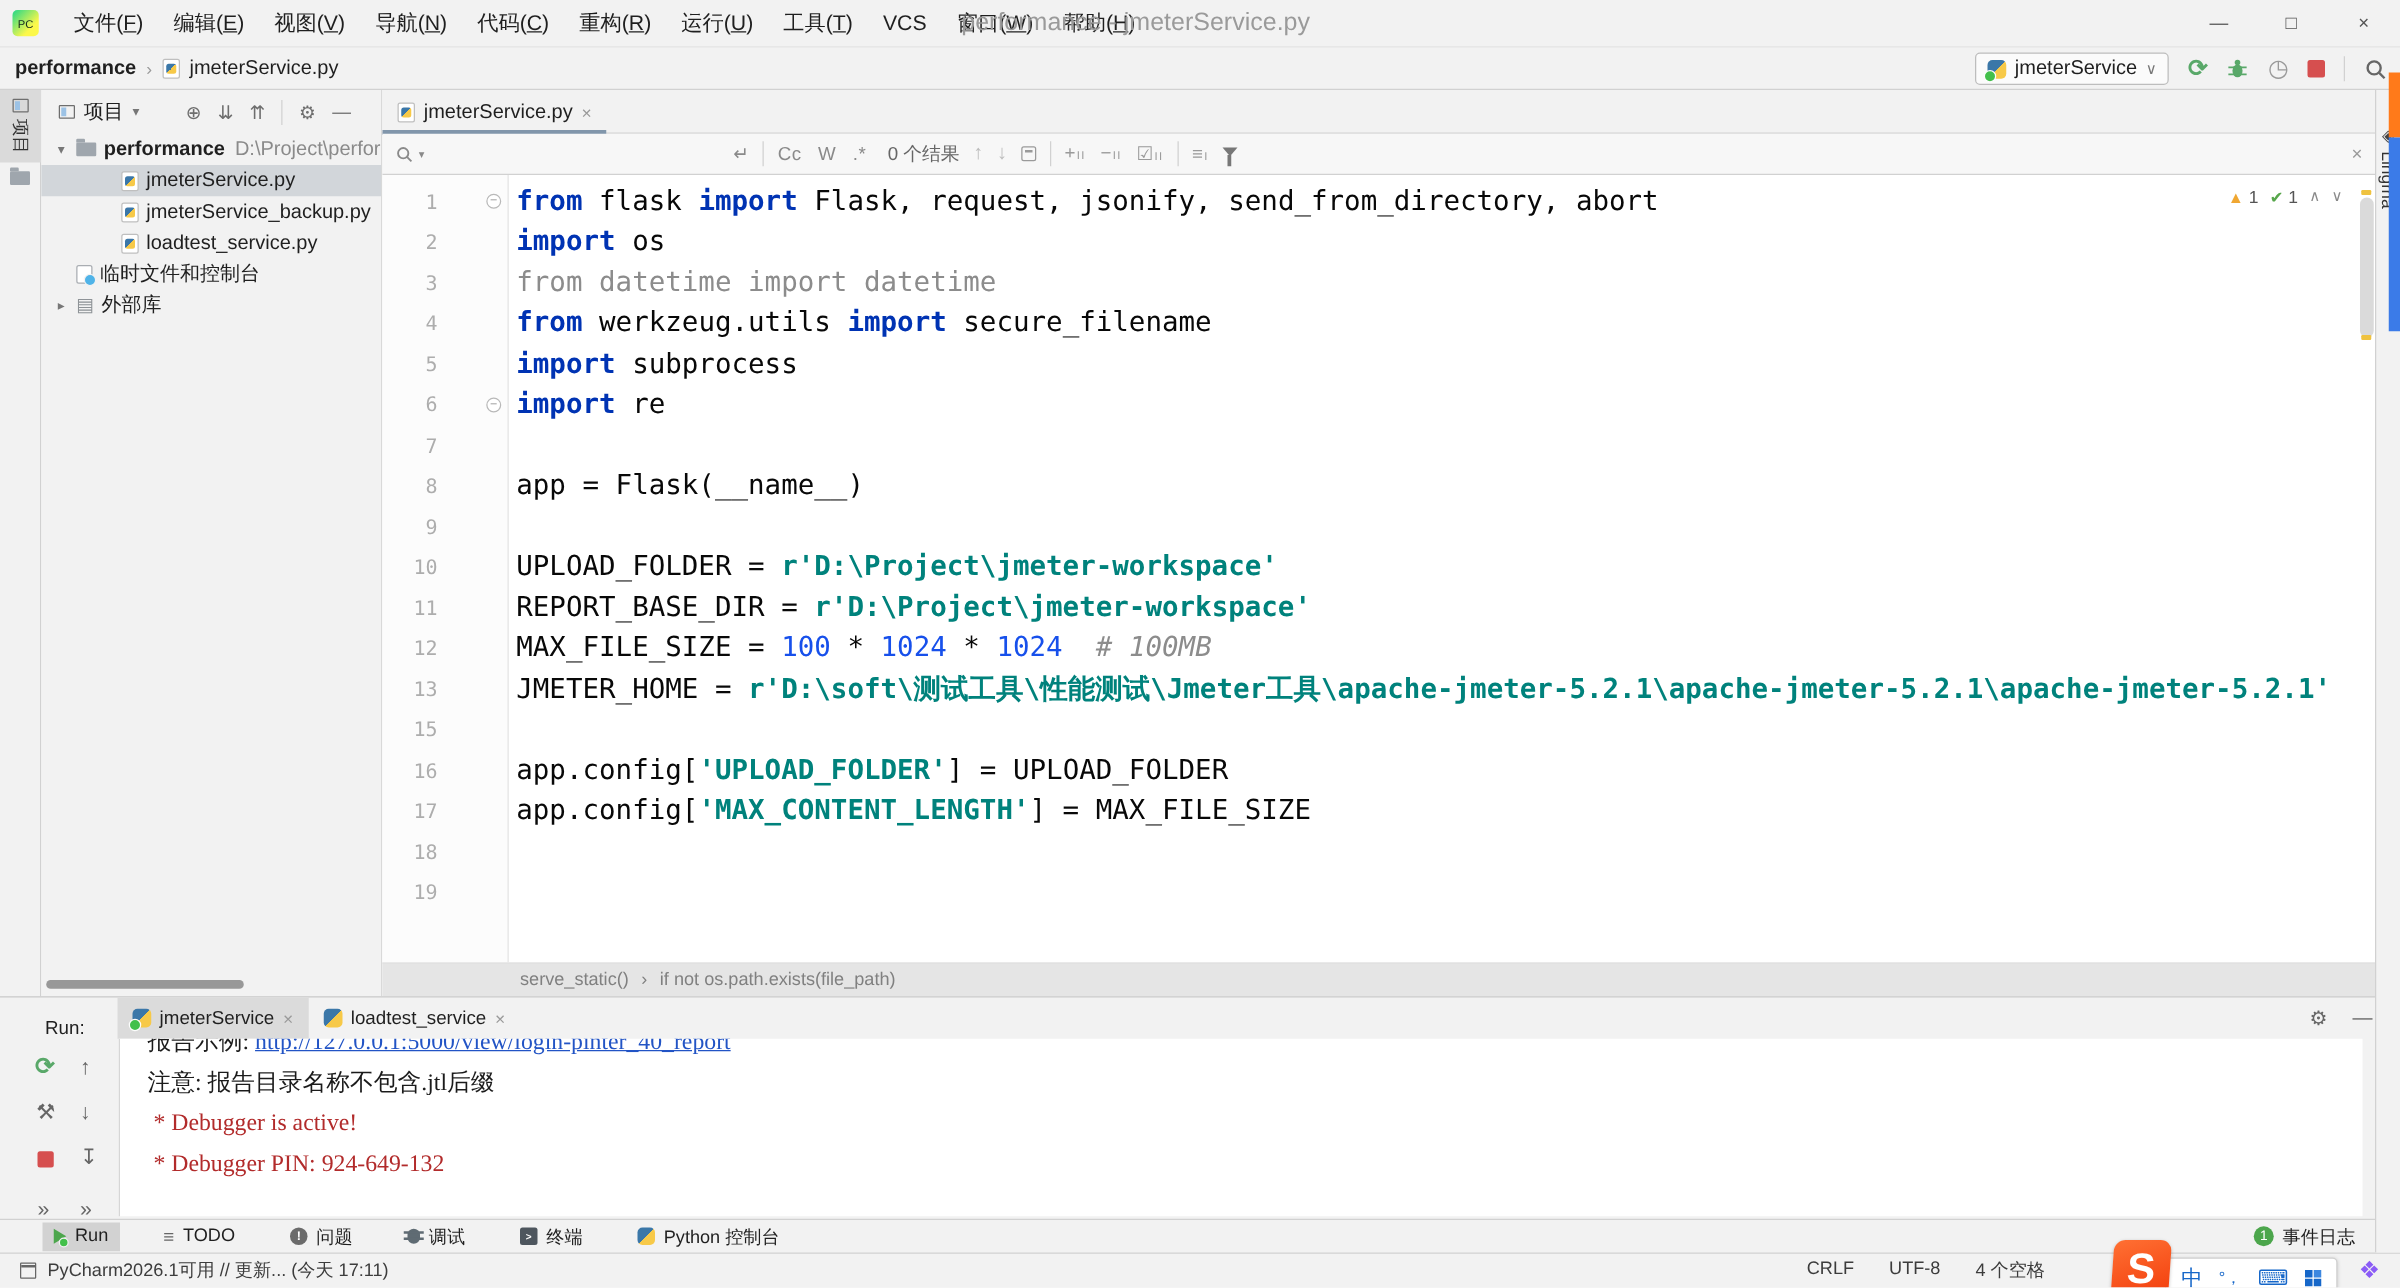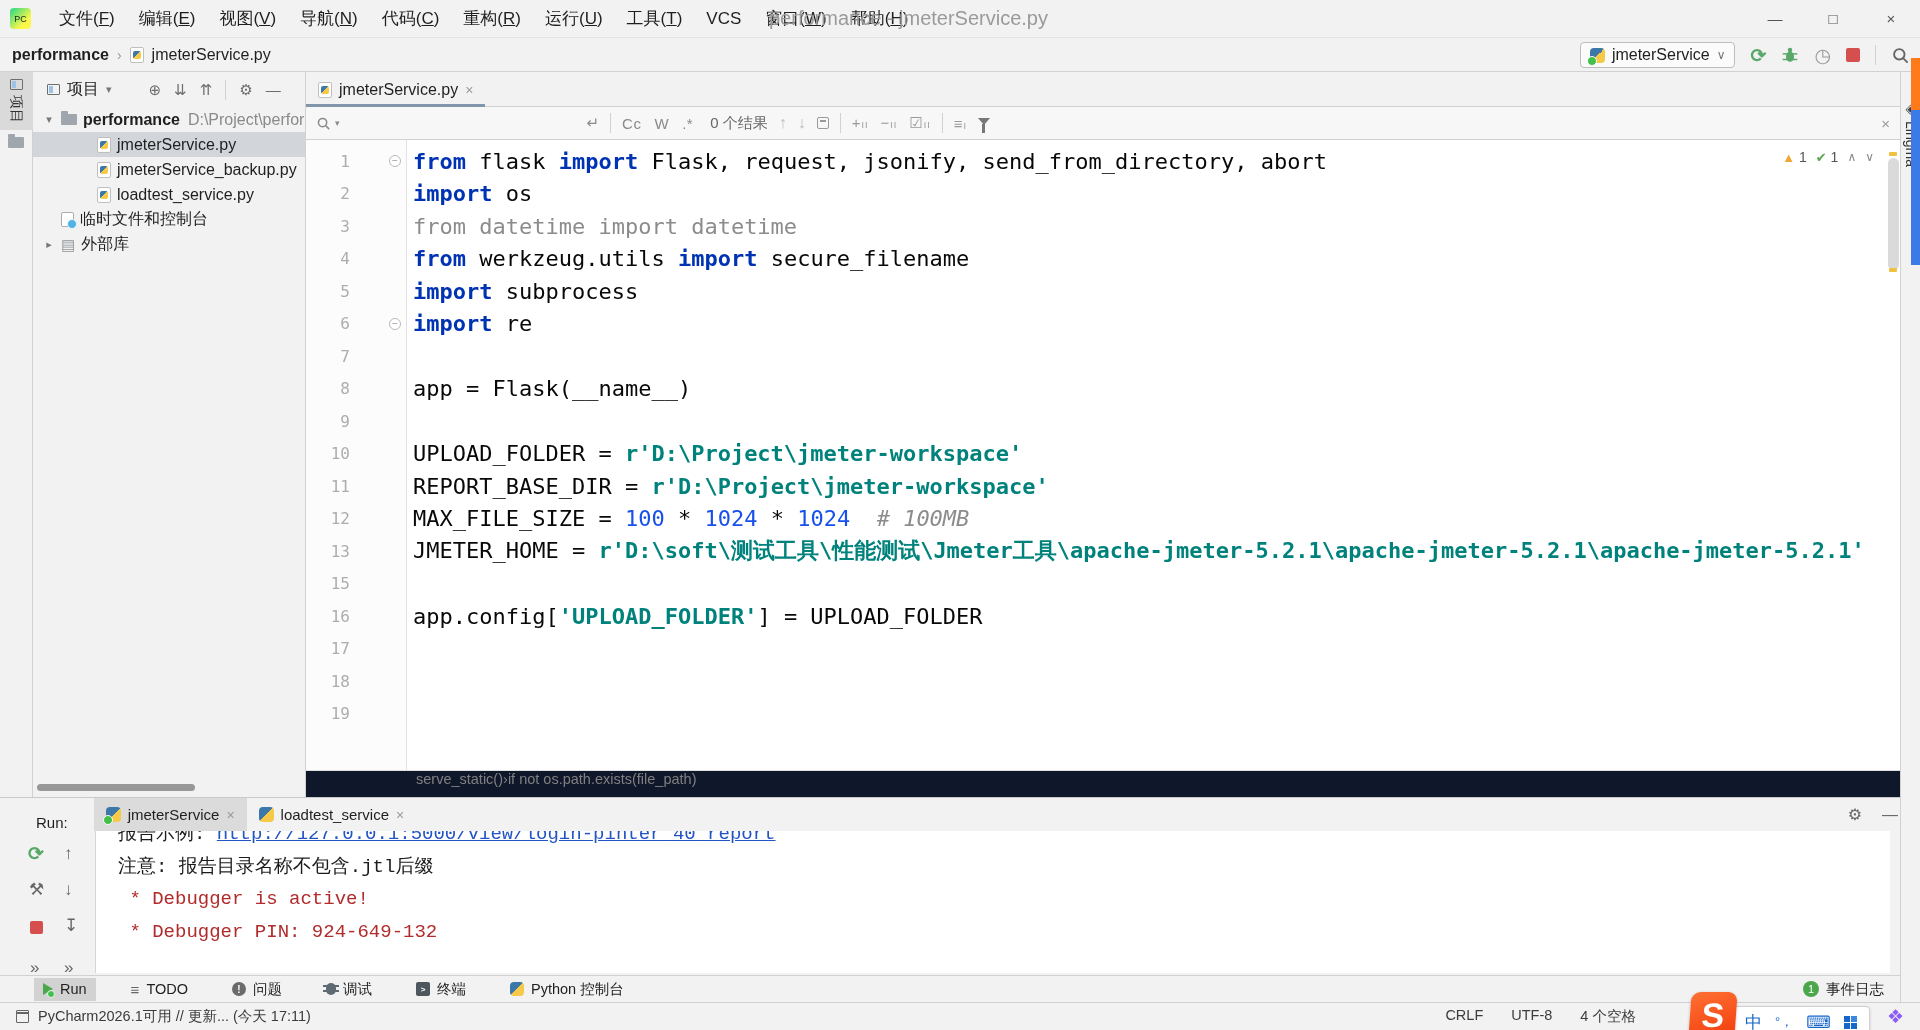--- a/index.html
+++ b/index.html
@@ -103,38 +103,38 @@
   .tk-g{color:#8C8C8C}
   .tk-s{color:#00827C;font-weight:bold}
   .tk-n{color:#1750EB}
   .tk-c{color:#8C8C8C;font-style:italic}
   .inspect{position:absolute;top:9px;right:26px;display:flex;align-items:center;gap:9px;font-size:14px;color:#555}
   .warn-tri{color:#F0A732;font-size:13px}
   .ok-check{color:#57A64B;font-size:13px}
   .insp-chev{color:#8a8a8a;font-size:12px}
   .ed-scroll-thumb{position:absolute;right:1px;top:18px;width:11px;height:112px;border-radius:6px;background:#DADADA}
   .stripe-mark{position:absolute;right:3px;width:8px;height:4px;background:#EFC23F;border-radius:1px}
-  .ed-breadcrumb{position:absolute;left:0;right:0;bottom:0;height:27px;background:#0f172a;border-top:1px solid #E0E0E0;
-    display:flex;align-items:flex-start;padding-left:110px;font-size:14.5px;color:#808080}
+  .ed-breadcrumb{position:absolute;left:0;right:0;bottom:0;height:27px;background:#e5e5e5;border-top:1px solid #E0E0E0;
+    display:flex;align-items:center;gap:10px;padding-left:110px;font-size:14.5px;color:#808080}
 
   
   #run-panel{position:absolute;left:0;top:797px;width:1920px;height:178px;background:#F2F2F2;border-top:1px solid #C9C9C9}
   .rp-header{height:33px;display:flex;align-items:flex-end}
   .rp-label{margin-left:36px;font-size:15px}
   #run-tabs{display:flex;margin-left:26px;height:33px}
   .run-tab{height:33px;display:flex;align-items:center;gap:7px;padding:0 12px;font-size:15px}
   .run-tab.active{background:#DBDBDB}
   .rp-right{position:absolute;right:22px;top:0;height:33px;display:flex;align-items:center;gap:20px;color:#666;font-size:16px}
   .rp-tools{position:absolute;left:0;top:33px;bottom:0;width:95px}
   .rp-ic{position:absolute;font-size:17px;color:#666;line-height:1}
   .rp-ic.green{color:#59A869;font-weight:bold;font-size:19px}
   .rp-stop{position:absolute;width:13px;height:13px;background:#D64F4F;border-radius:2px}
   #console{position:absolute;left:95px;top:33px;right:30px;bottom:2px;background:#fff;border-left:1px solid #D6D6D6;
     overflow:hidden;padding-left:22px}
-  .con-row{line-height:32.5px;white-space:pre;font-family:Liberation Mono, monospace;font-size:19px}
+  .con-row{line-height:32.5px;white-space:pre;font-family:Liberation Serif, serif;font-size:19px}
   .con-row.clip{margin-top:-13px}
   .con-p{color:#1B1B1B}
   .con-link{color:#2254C5;text-decoration:underline}
   .con-err{color:#B22B2B}
 
   
   #tw-bar{position:absolute;left:0;top:975px;width:1920px;height:27px;background:#F2F2F2;border-top:1px solid #D1D1D1;
     display:flex;align-items:center;padding-left:34px;gap:26px;font-size:14.5px}
   .tw-item{display:flex;align-items:center;gap:7px;height:23px;padding:0 9px}
   .tw-item.active{background:#D2D2D2}
@@ -435,20 +435,21 @@
             <span class="code-text"></span>
           </div>
           <div class="code-row">
             <span class="ln">16</span>
             <span class="fold-zone"></span>
             <span class="code-text"><span class="tk-p">app.config[</span><span class="tk-s">'UPLOAD_FOLDER'</span><span class="tk-p">] = UPLOAD_FOLDER</span></span>
           </div>
           <div class="code-row">
             <span class="ln">17</span>
             <span class="fold-zone"></span>
+            <span class="code-text"><span class="tk-p">app.config[</span><span class="tk-s">'MAX_CONTENT_LENGTH'</span><span class="tk-p">] = MAX_FILE_SIZE</span></span>
           </div>
           <div class="code-row">
             <span class="ln">18</span>
             <span class="fold-zone"></span>
             <span class="code-text"></span>
           </div>
           <div class="code-row">
             <span class="ln">19</span>
             <span class="fold-zone"></span>
             <span class="code-text"></span>

